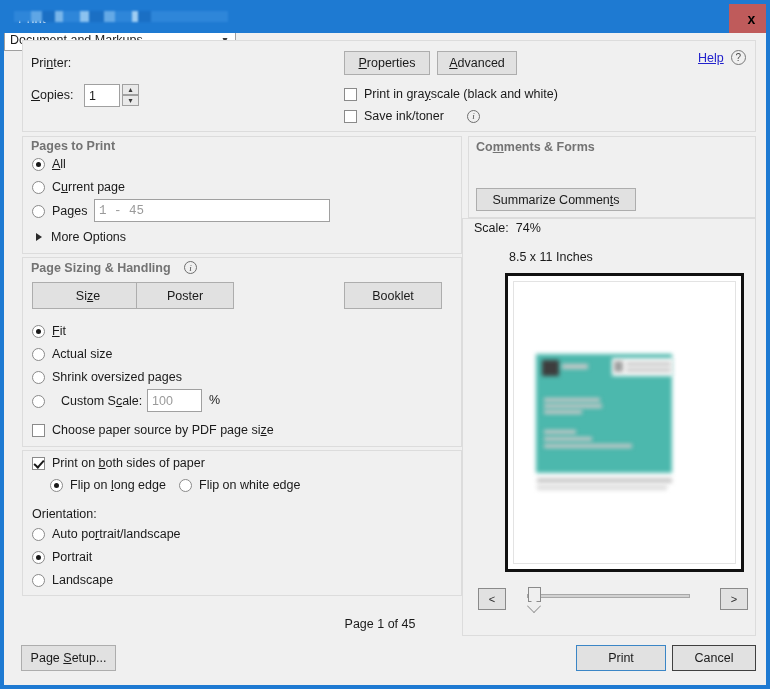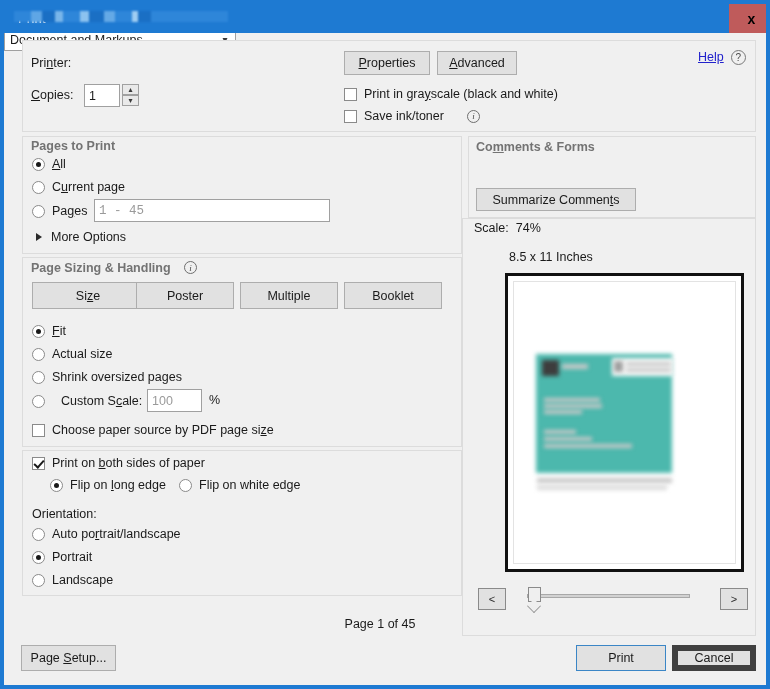--- a/index.html
+++ b/index.html
@@ -82,21 +82,21 @@
     align-items: center;
     justify-content: center;
     box-sizing: border-box;
     cursor: pointer;
     white-space: nowrap;
   }
   .btn.default {
     border: 1px solid #3b86c6;
     box-shadow: inset 0 0 0 1px #e1e1e1;
   }
-  .btn.plain { border: 6px solid #404040; }
+  .btn.plain { border: 1px solid #404040; }
 
   .textfield {
     background: #ffffff;
     border: 1px solid #a0a0a0;
     box-sizing: border-box;
     font-size: 12.5px;
     color: #1a1a1a;
     display: flex;
     align-items: center;
     padding-left: 4px;
@@ -329,21 +329,21 @@
     <div class="arrow">▾</div>
   </div>
 
   <div class="btn" style="position:absolute; left:340px; top:47px; width:86px; height:24px;">
     <span><span class="u">P</span>roperties</span>
   </div>
   <div class="btn" style="position:absolute; left:433px; top:47px; width:80px; height:24px;">
     <span><span class="u">A</span>dvanced</span>
   </div>
 
-  <div style="position:absolute; left:694px; top:46px; display:flex; align-items:flex-start; gap:7px;">
+  <div style="position:absolute; left:694px; top:46px; display:flex; align-items:center; gap:7px;">
     <span class="help-link">Help</span>
     <span class="q-icon">?</span>
   </div>
 
   <div class="lbl" style="position:absolute; left:27px; top:84px;">
     <span class="u">C</span><span>opies:</span>
   </div>
   <div class="textfield" style="position:absolute; left:80px; top:80px; width:36px; height:23px;">1</div>
   <div class="spin" style="left:118px; top:80px;">▴</div>
   <div class="spin" style="left:118px; top:91px;">▾</div>
@@ -381,21 +381,20 @@
   </div>
 
   <div class="group" style="left:18px; top:253px; width:440px; height:190px;"></div>
   <div class="group-title" style="position:absolute; left:27px; top:257px;">Page Sizing &amp; Handling</div>
   <span class="info-icon" style="position:absolute; left:180px; top:257px;">i</span>
 
   <div class="btn" style="position:absolute; left:28px; top:278px; width:112px; height:27px;">
     <span>Si<span class="u">z</span>e</span>
   </div>
   <div class="btn" style="position:absolute; left:132px; top:278px; width:98px; height:27px;">Poster</div>
-  <div class="btn" style="position:absolute; left:236px; top:278px; width:98px; height:27px;">Multiple</div>
   <div class="btn" style="position:absolute; left:340px; top:278px; width:98px; height:27px;">Booklet</div>
 
   <div class="optrow" style="left:28px; top:320px;">
     <span class="radio on"></span>
     <span class="lbl"><span class="u">F</span>it</span>
   </div>
   <div class="optrow" style="left:28px; top:343px;text-align:center;">
     <span class="radio"></span>
     <span class="lbl">Actual size</span>
   </div>

